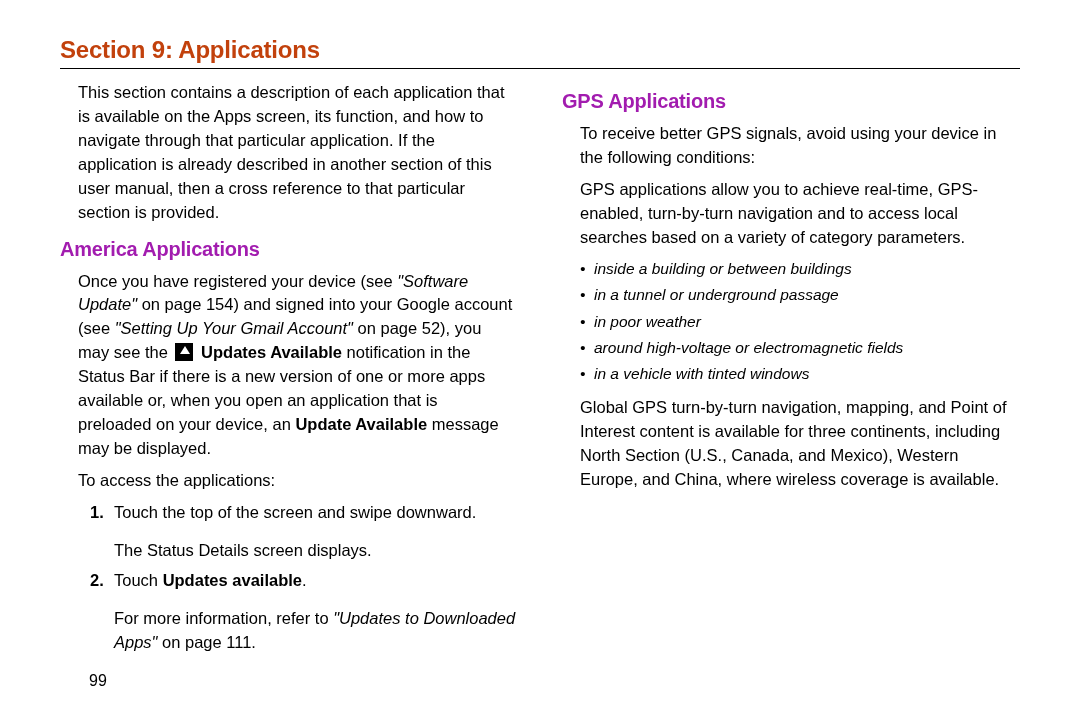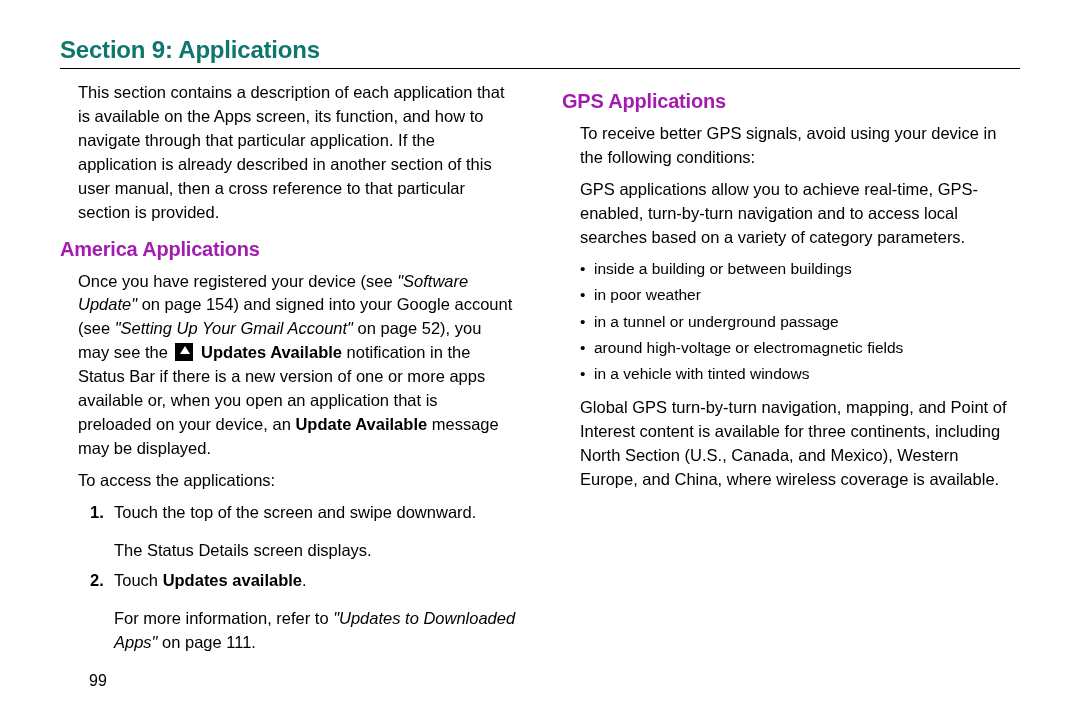--- a/index.html
+++ b/index.html
@@ -13,21 +13,21 @@
     overflow: hidden;
   }
   .page {
     padding: 36px 60px 0 60px;
     box-sizing: border-box;
     width: 1080px;
   }
   .section-title {
     font-size: 24px;
     font-weight: bold;
-    color: #0f766e;
+    color: #c2410c;
     margin: 0 0 4px 0;
     font-family: Arial, Helvetica, sans-serif;
     letter-spacing: -0.2px;
   }
   hr.rule {
     border: none;
     border-top: 1.5px solid #000;
     margin: 4px 0 12px 0;
   }
   .columns {
@@ -99,20 +99,21 @@
     font-weight: bold;
   }
   ol.steps .sub {
     display: block;
     margin-top: 14px;
   }
   ul.bullets {
     margin: 2px 0 10px 18px;
     padding: 0;
     list-style: none;
+    font-style: italic;
   }
   ul.bullets > li {
     position: relative;
     padding-left: 14px;
     margin-bottom: 4px;
     font-size: 15.5px;
   }
   ul.bullets > li::before {
     content: "•";
     position: absolute;
@@ -167,22 +168,22 @@
     <div class="col">
 
       <h2 class="h2">GPS Applications</h2>
 
       <p class="para">To receive better GPS signals, avoid using your device in the following conditions:</p>
 
       <p class="para">GPS applications allow you to achieve real-time, GPS-enabled, turn-by-turn navigation and to access local searches based on a variety of category parameters.</p>
 
       <ul class="bullets">
         <li>inside a building or between buildings</li>
+        <li>in a tunnel or underground passage</li>
         <li>in poor weather</li>
-        <li>in a tunnel or underground passage</li>
         <li>around high-voltage or electromagnetic fields</li>
         <li>in a vehicle with tinted windows</li>
       </ul>
 
       <p class="para">Global GPS turn-by-turn navigation, mapping, and Point of Interest content is available for three continents, including North Section (U.S., Canada, and Mexico), Western Europe, and China, where wireless coverage is available.</p>
 
     </div>
 
   </div>
 

